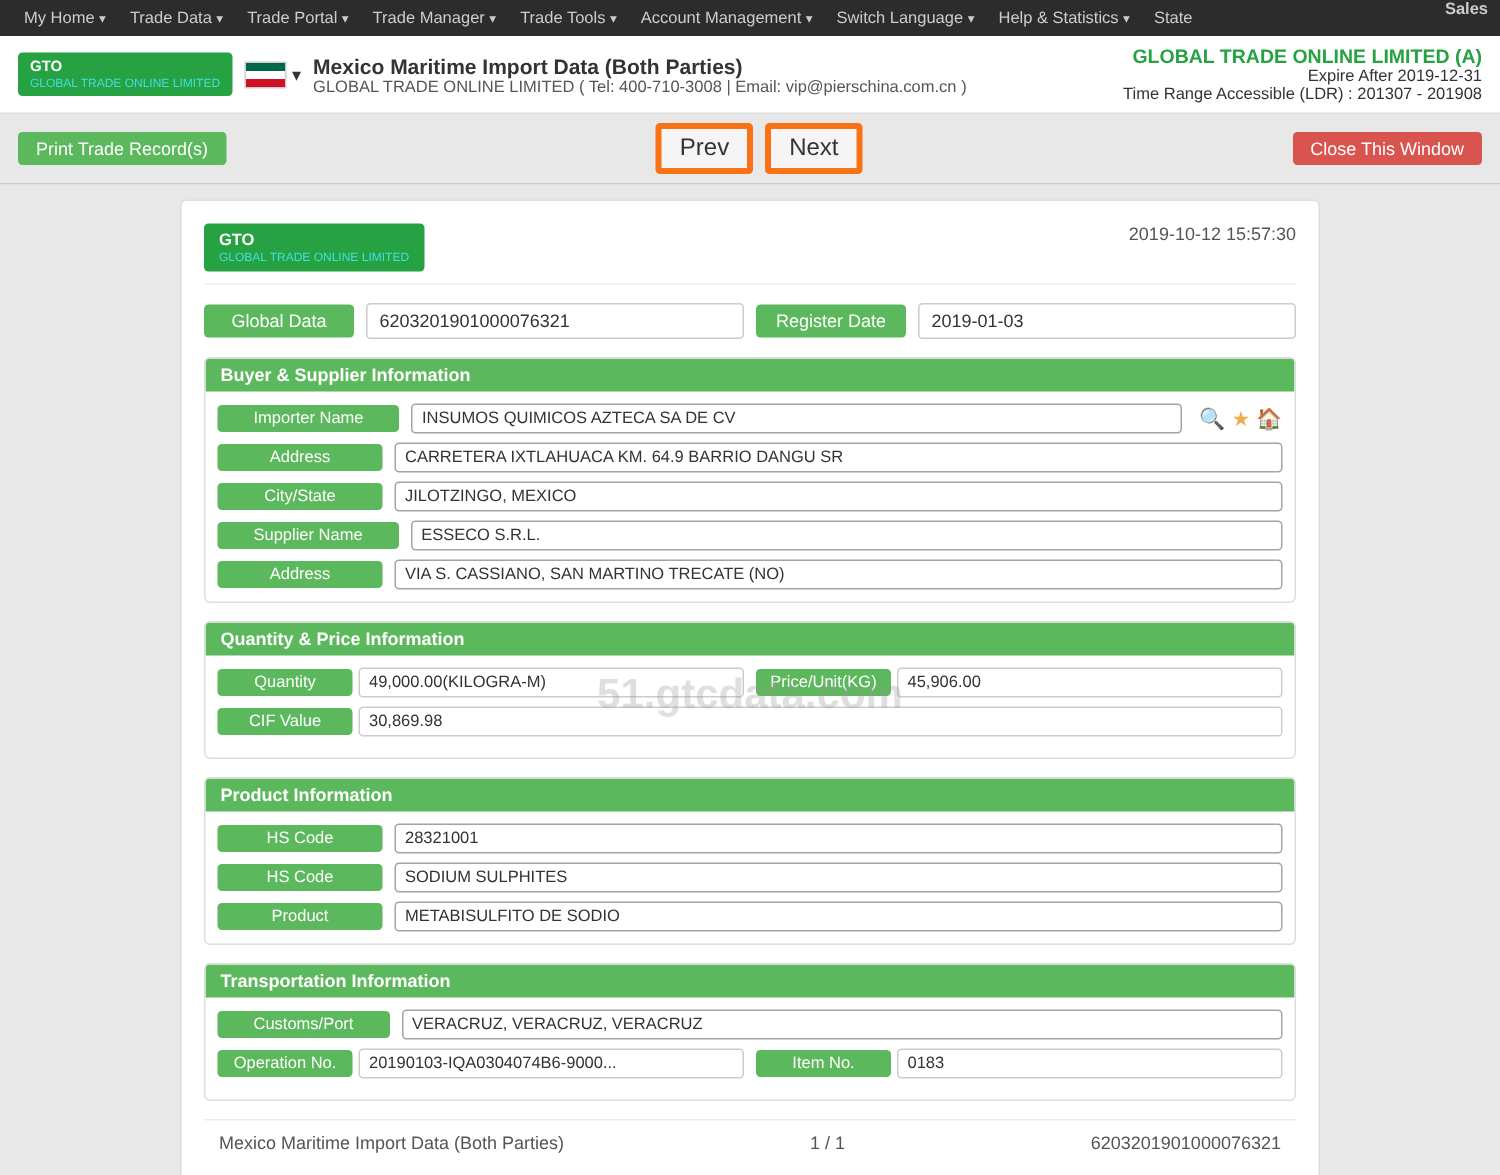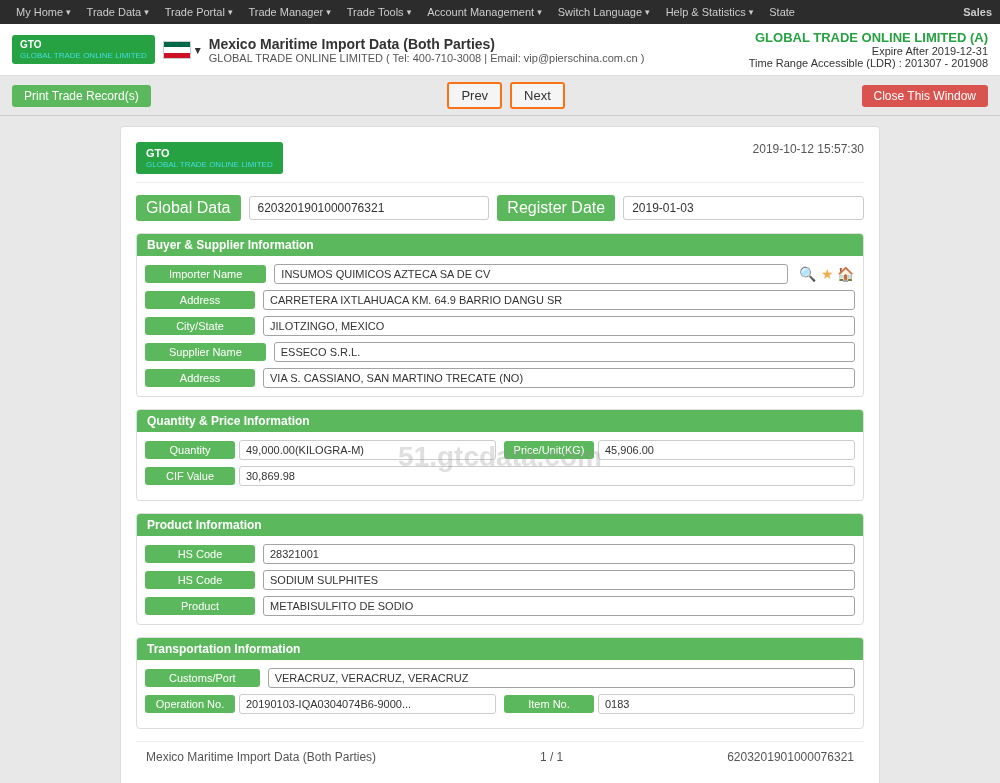--- a/index.html
+++ b/index.html
@@ -1,19 +1,19 @@
 <!DOCTYPE html>
 <html><head>
   <meta charset="utf-8">
   <style>
     * { box-sizing: border-box; margin: 0; padding: 0; }
     body { font-family: Arial, sans-serif; font-size: 12px; background: #f0f0f0; color: #333; }
     
     
-    .top-nav { background: #2c2c2c; color: #ccc; display: flex; align-items: center; justify-content: space-between; padding: 0 8px; height: 24px; font-size: 11px; }
+    .top-nav { background: #2c2c2c; color: #ccc; display: flex; justify-content: space-between; padding: 0 8px; height: 24px; font-size: 11px; }
     .top-nav-left { display: flex; gap: 0; }
     .nav-item { padding: 0 8px; height: 24px; display: flex; align-items: center; cursor: pointer; color: #ccc; }
     .nav-item .arrow { font-size: 9px; margin-left: 3px; }
     .nav-right { color: #ccc; font-weight: bold; }
 
     
     .header-bar { background: #fff; display: flex; align-items: center; padding: 6px 12px; border-bottom: 1px solid #ddd; justify-content: space-between; }
     .header-left { display: flex; align-items: center; gap: 8px; }
     .logo-box { background: #27a243; padding: 4px 8px; border-radius: 3px; }
     .logo-text { color: white; font-weight: bold; font-size: 10px; line-height: 1.2; }
@@ -23,39 +23,39 @@
     .header-title { font-size: 14px; font-weight: bold; color: #333; }
     .header-subtitle { font-size: 11px; color: #555; }
     .header-right { text-align: right; font-size: 11px; }
     .header-company { color: #27a243; font-weight: bold; font-size: 13px; }
     .header-expire { color: #333; }
     .header-range { color: #333; }
 
     
     .toolbar { background: #e8e8e8; padding: 6px 12px; display: flex; align-items: center; gap: 8px; border-bottom: 1px solid #ccc; }
     .btn-green { background: #5cb85c; color: white; border: none; padding: 4px 12px; border-radius: 3px; cursor: pointer; font-size: 12px; }
-    .btn-default { background: #f5f5f5; color: #333; border: 2px solid #f97316; padding: 4px 12px; border-radius: 3px; cursor: pointer; font-size: 13px; }
+    .btn-default { background: #f5f5f5; color: #333; border: 4px solid #f97316; padding: 4px 12px; border-radius: 3px; cursor: pointer; font-size: 16px; }
     .btn-red { background: #d9534f; color: white; border: none; padding: 4px 12px; border-radius: 3px; cursor: pointer; font-size: 12px; }
     .spacer { flex: 1; }
 
     
     .main-content { background: #e8e8e8; padding: 10px; min-height: 600px; }
     .record-card { background: white; border: 1px solid #ddd; border-radius: 4px; padding: 15px; max-width: 760px; margin: 0 auto; }
 
     
     .card-header { display: flex; justify-content: space-between; align-items: flex-start; margin-bottom: 12px; padding-bottom: 8px; border-bottom: 1px solid #eee; }
     .card-logo { }
     .card-logo-box { background: #27a243; padding: 5px 10px; border-radius: 3px; display: inline-block; }
     .card-logo-text { color: white; font-weight: bold; font-size: 11px; line-height: 1.2; }
     .card-logo-sub { color: #4dd; font-size: 8px; }
     .card-timestamp { color: #555; font-size: 12px; }
 
     
     .global-data-row { display: flex; align-items: center; gap: 8px; margin-bottom: 12px; }
-    .field-label { background: #5cb85c; color: white; padding: 4px 10px; border-radius: 3px; font-size: 16px; white-space: nowrap; min-width: 100px; text-align: center; }
+    .field-label { background: #5cb85c; color: white; padding: 4px 10px; border-radius: 3px; font-size: 12px; white-space: nowrap; min-width: 100px; text-align: center; }
     .field-value { border: 1px solid #ccc; padding: 4px 8px; border-radius: 3px; background: #fff; font-size: 12px; flex: 1; }
 
     
     .section { margin-bottom: 12px; border: 1px solid #ddd; border-radius: 4px; overflow: hidden; }
     .section-title { background: #5cb85c; color: white; padding: 4px 10px; font-size: 12px; font-weight: bold; }
     .section-body { padding: 8px; }
     .field-row { display: flex; align-items: center; gap: 8px; margin-bottom: 6px; }
     .field-row:last-child { margin-bottom: 0; }
     .field-label-sm { background: #5cb85c; color: white; padding: 3px 24px; border-radius: 3px; font-size: 11px; white-space: nowrap; min-width: 110px; text-align: center; }
     .field-value-sm { border: 1px solid #a3a3a3; padding: 3px 6px; border-radius: 3px; background: #fff; font-size: 11px; flex: 1; }

